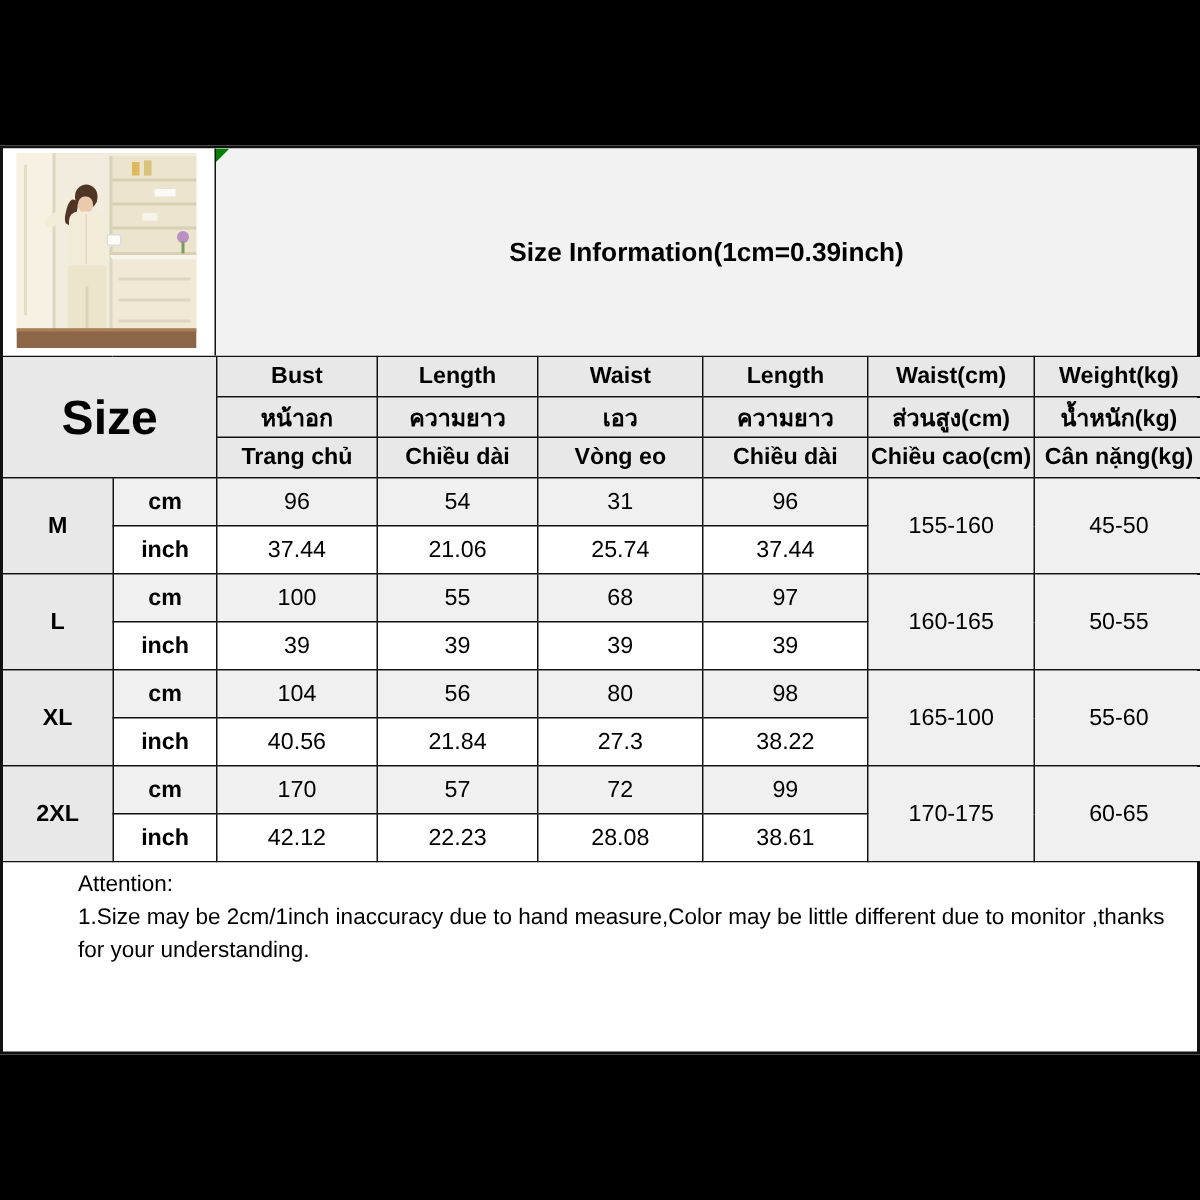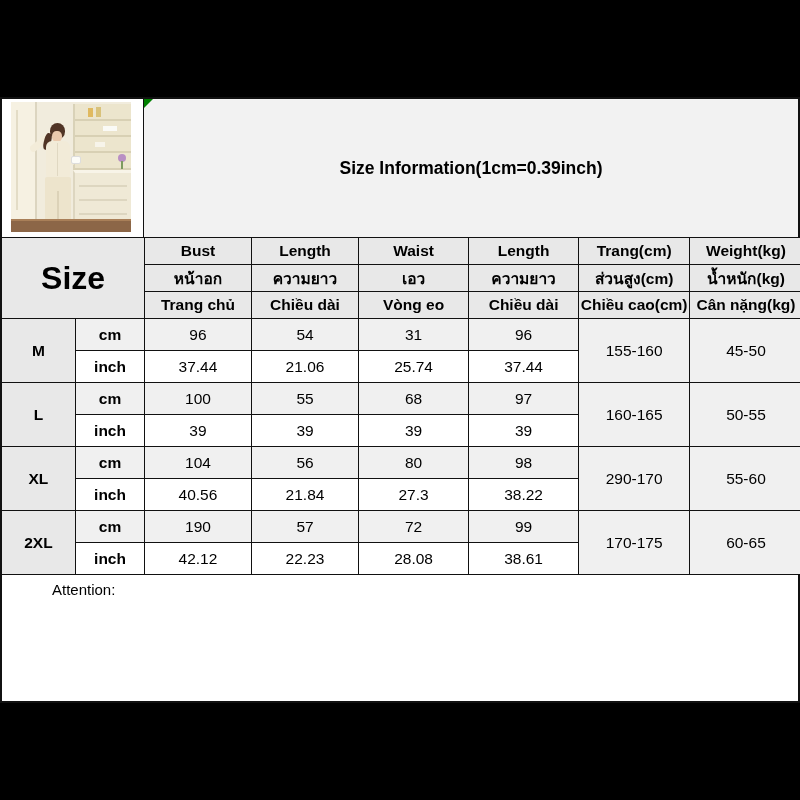--- a/index.html
+++ b/index.html
@@ -139,21 +139,21 @@
           <col style="width:110px">
           <col style="width:112px">
       </colgroup>
       <tbody>
           <tr class="hdr">
         <td class="corner" colspan="2" rowspan="3">Size</td>
         <td>Bust</td>
         <td>Length</td>
         <td>Waist</td>
         <td>Length</td>
-        <td>Trang(cm)</td>
+        <td>Waist(cm)</td>
         <td>Weight(kg)</td>
       </tr>
       <tr class="hdr">
         <td>หน้าอก</td>
         <td>ความยาว</td>
         <td>เอว</td>
         <td>ความยาว</td>
         <td>ส่วนสูง(cm)</td>
         <td>น้ำหนัก(kg)</td>
       </tr>
@@ -202,49 +202,50 @@
         <td class="plain">39</td>
       </tr>
 
       <tr class="data">
         <td class="sizelab" rowspan="2">XL</td>
         <td class="unit shade">cm</td>
         <td class="shade">104</td>
         <td class="shade">56</td>
         <td class="shade">80</td>
         <td class="shade">98</td>
-        <td class="shade" rowspan="2">290-170</td>
+        <td class="shade" rowspan="2">165-100</td>
         <td class="shade" rowspan="2">55-60</td>
       </tr>
       <tr class="data">
         <td class="unit plain">inch</td>
         <td class="plain">40.56</td>
         <td class="plain">21.84</td>
         <td class="plain">27.3</td>
         <td class="plain">38.22</td>
       </tr>
 
       <tr class="data">
         <td class="sizelab" rowspan="2">2XL</td>
         <td class="unit shade">cm</td>
-        <td class="shade">190</td>
+        <td class="shade">170</td>
         <td class="shade">57</td>
         <td class="shade">72</td>
         <td class="shade">99</td>
         <td class="shade" rowspan="2">170-175</td>
         <td class="shade" rowspan="2">60-65</td>
       </tr>
       <tr class="data">
         <td class="unit plain">inch</td>
         <td class="plain">42.12</td>
         <td class="plain">22.23</td>
         <td class="plain">28.08</td>
         <td class="plain">38.61</td>
       </tr>
     </tbody>
       </table>
 
     <div class="attention">
       <div>Attention:</div>
+      <div>1.Size may be 2cm/1inch inaccuracy due to hand measure,Color may be little different due to monitor ,thanks for your understanding.</div>
     </div>
 
   </div>
 </div>
 
 </body></html>

